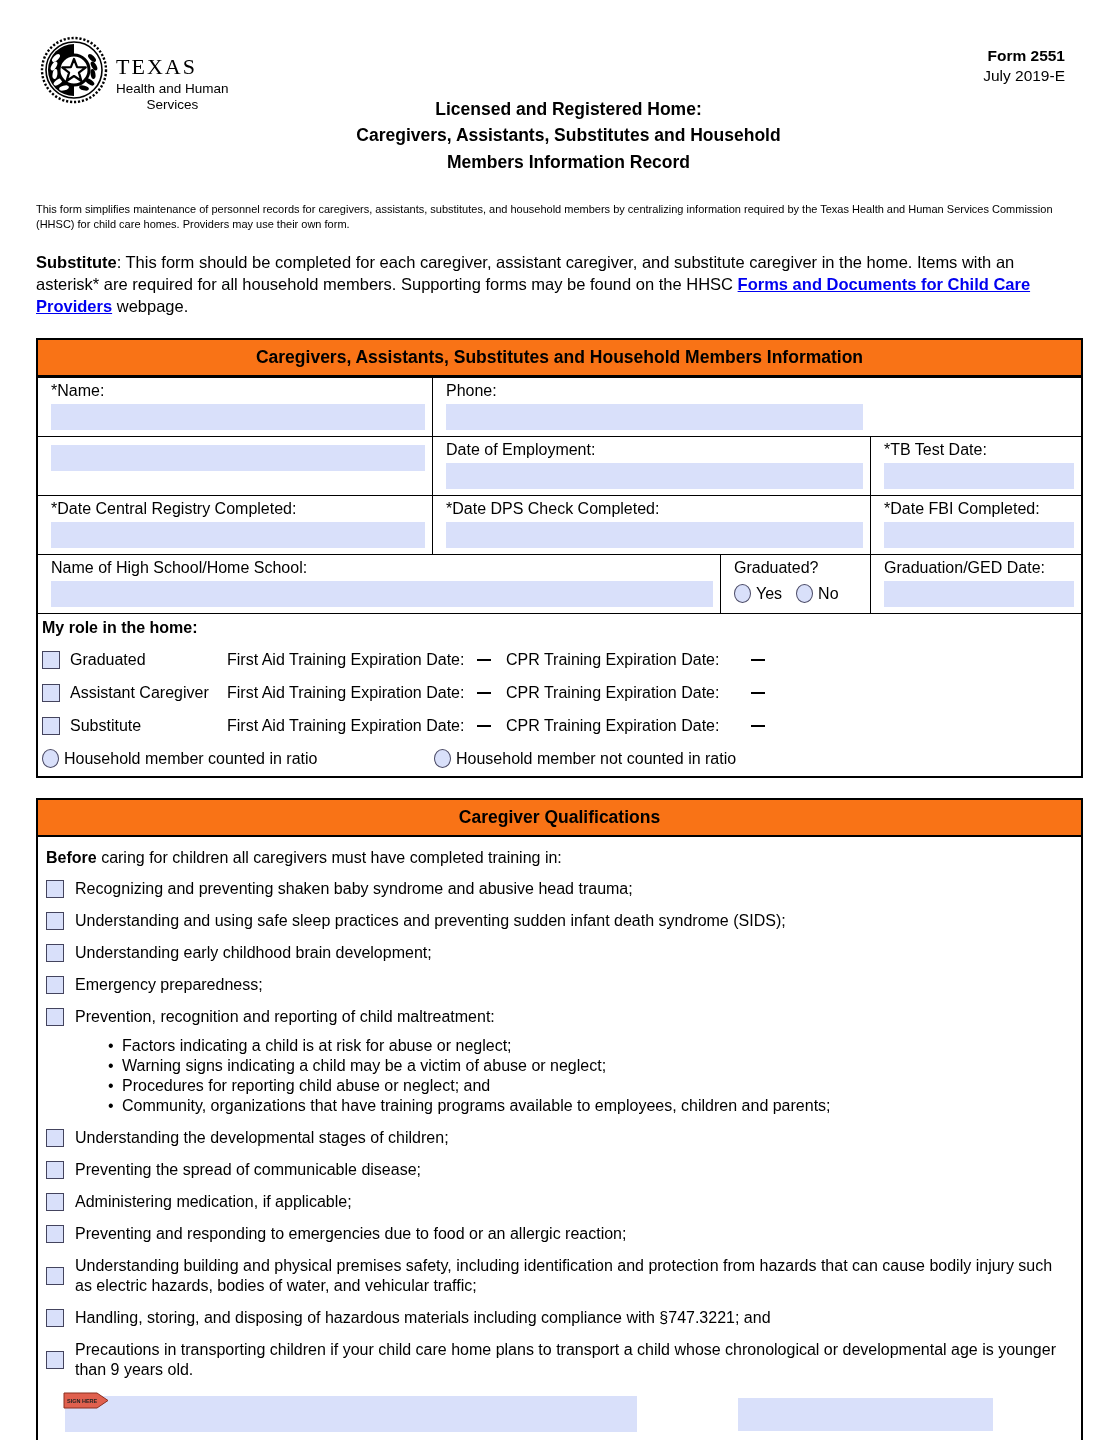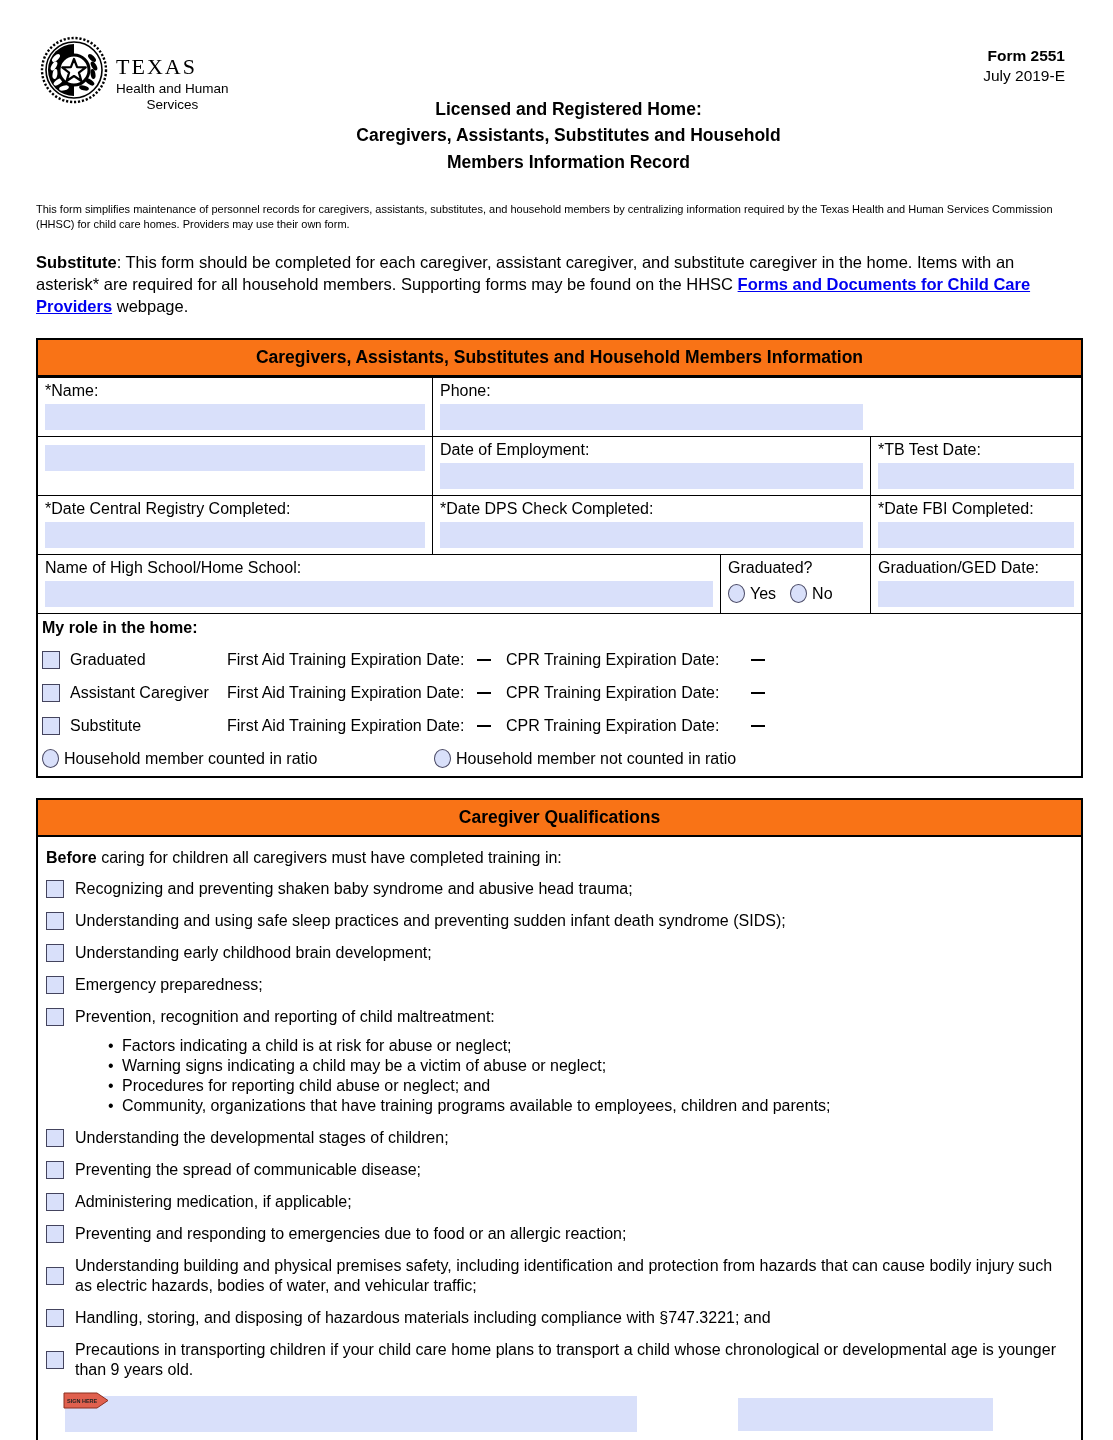--- a/index.html
+++ b/index.html
@@ -24,21 +24,21 @@
   .directions a { color:#0000f0; font-weight:bold; text-decoration:underline; cursor:pointer; }
   b.inl { font-weight:bold; }
   
   .tbl { margin:20px 30px 0 36px; width:1047px; border:2px solid #000; }
   .sec-head { background:#f97316; border-bottom:2px solid #000; text-align:center;
               font-weight:bold; font-size:17.5px; padding:7px 4px; }
   .row { display:grid; border-top:1px solid #000; }
   .row:first-of-type { border-top:none; }
   .r3 { grid-template-columns:394px 438px 1fr; }
   .r4 { grid-template-columns:682px 150px 1fr; }
-  .cell { padding:4px 7px 6px 7px; border-left:1px solid #000; font-size:16px; }
+  .cell { padding:4px 7px 6px 13px; border-left:1px solid #000; font-size:16px; }
   .cell:first-child { border-left:none; }
   .field { background:#d9e0fa; height:26px; margin-top:4px; width:100%; }
   .rads { display:flex; align-items:center; gap:14px; margin-top:7px; }
   .rad { width:17px; height:19px; border-radius:50%; background:#d9e0fa;
          border:1.5px solid #4a4a66; flex-shrink:0; }
   .radlab { font-size:16px; margin-left:5px; }
   .radpair { display:flex; align-items:center; }
   
   .role-block { border-top:1px solid #000; padding:5px 6px 8px 4px; }
   .role-title { font-weight:bold; font-size:16px; margin-bottom:6px; }

